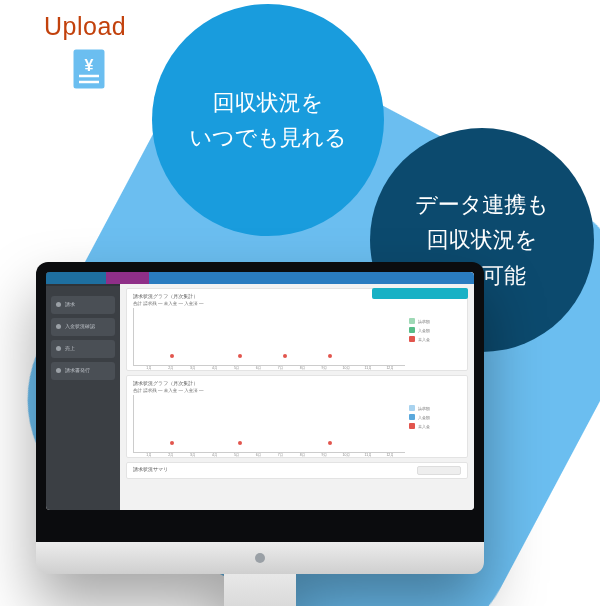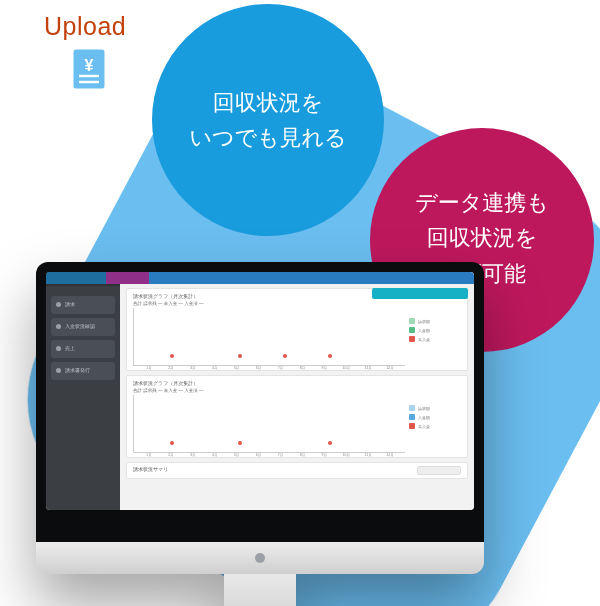--- a/index.html
+++ b/index.html
@@ -27,21 +27,21 @@
     width: 60px; height: 60px; color: #fff;
   }
 
   
   .circle {
     position: absolute; border-radius: 50%;
     display: flex; align-items: center; justify-content: center;
     text-align: center; color: #fff; line-height: 1.6;
   }
   .circle-1 { left: 152px; top: 4px;  width: 232px; height: 232px; background:#199cdd; font-size: 22px; }
-  .circle-2 { left: 370px; top: 128px; width: 224px; height: 224px; background:#be185d; font-size: 22px; font-family: Liberation Mono, monospace; }
+  .circle-2 { left: 370px; top: 128px; width: 224px; height: 224px; background:#0c4a6e; font-size: 22px; }
 
   
   .monitor {
     position: absolute; left: 36px; top: 262px; width: 448px;
     filter: drop-shadow(0 32px 30px rgba(0,0,0,.35));
   }
   .bezel {
     width: 448px; height: 280px; background:#0b0c0e;
     border-radius: 12px 12px 0 0; padding: 10px 10px 0 10px;
   }

